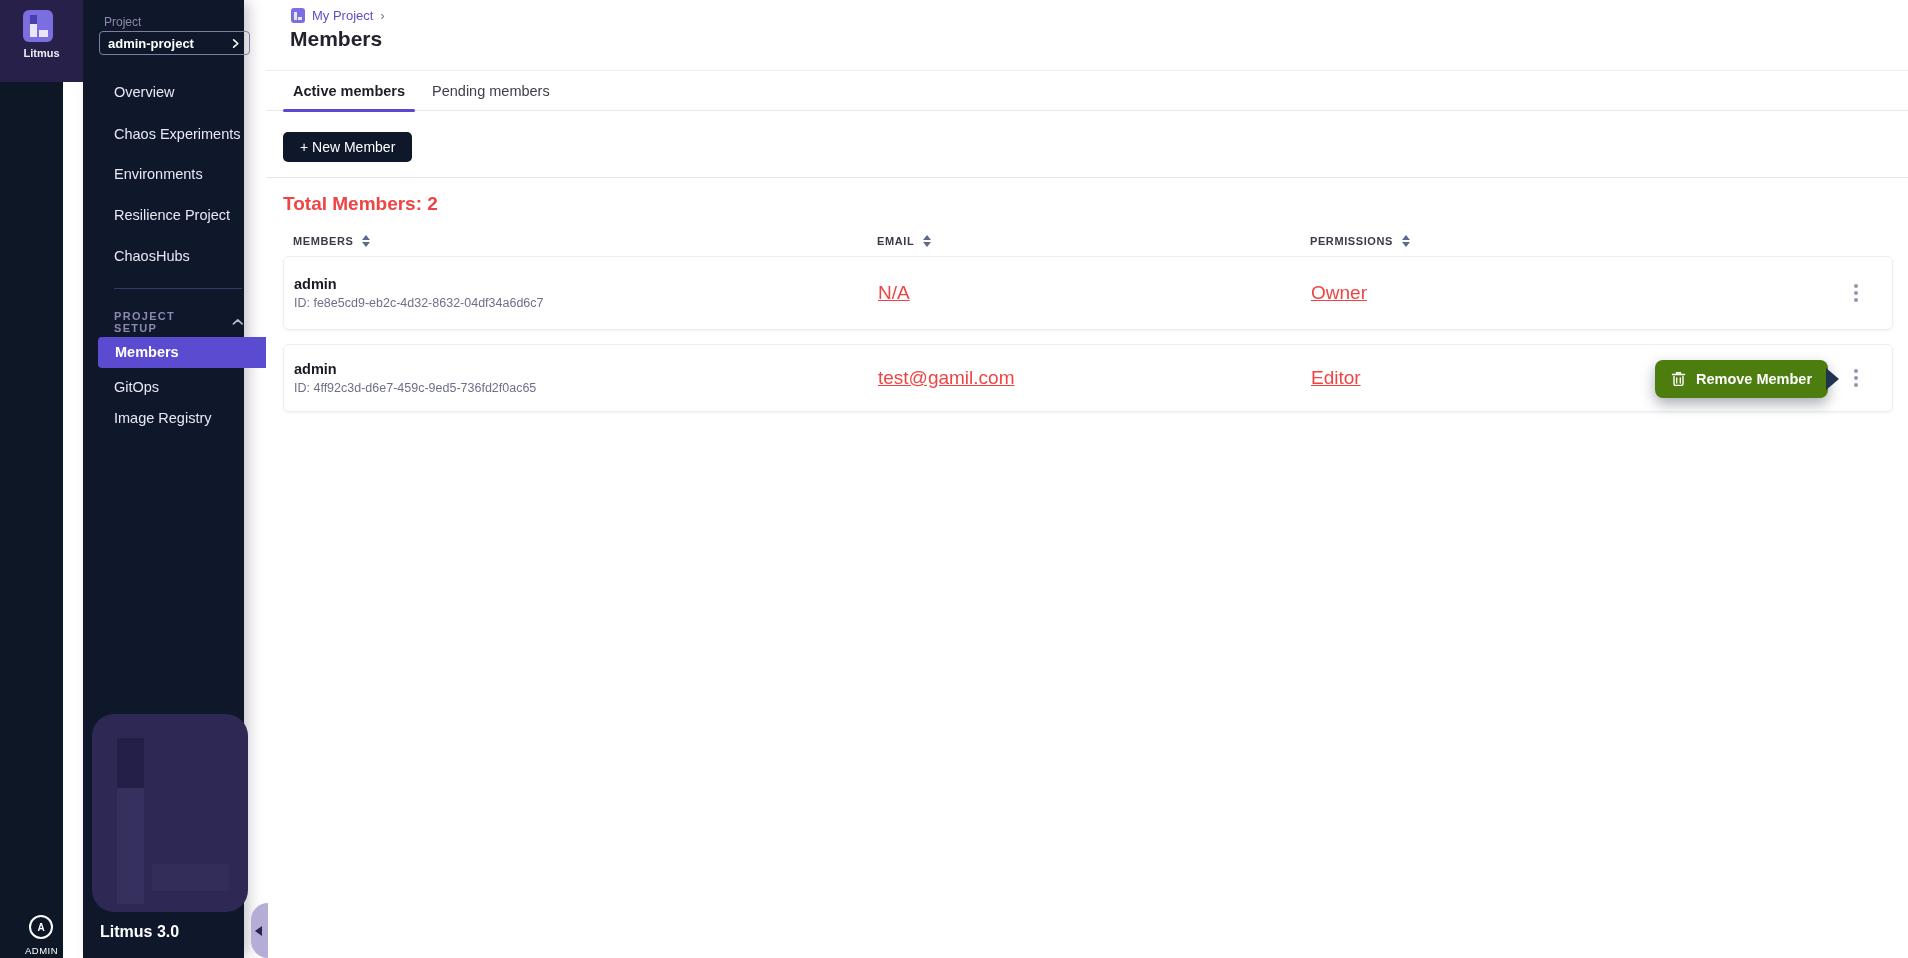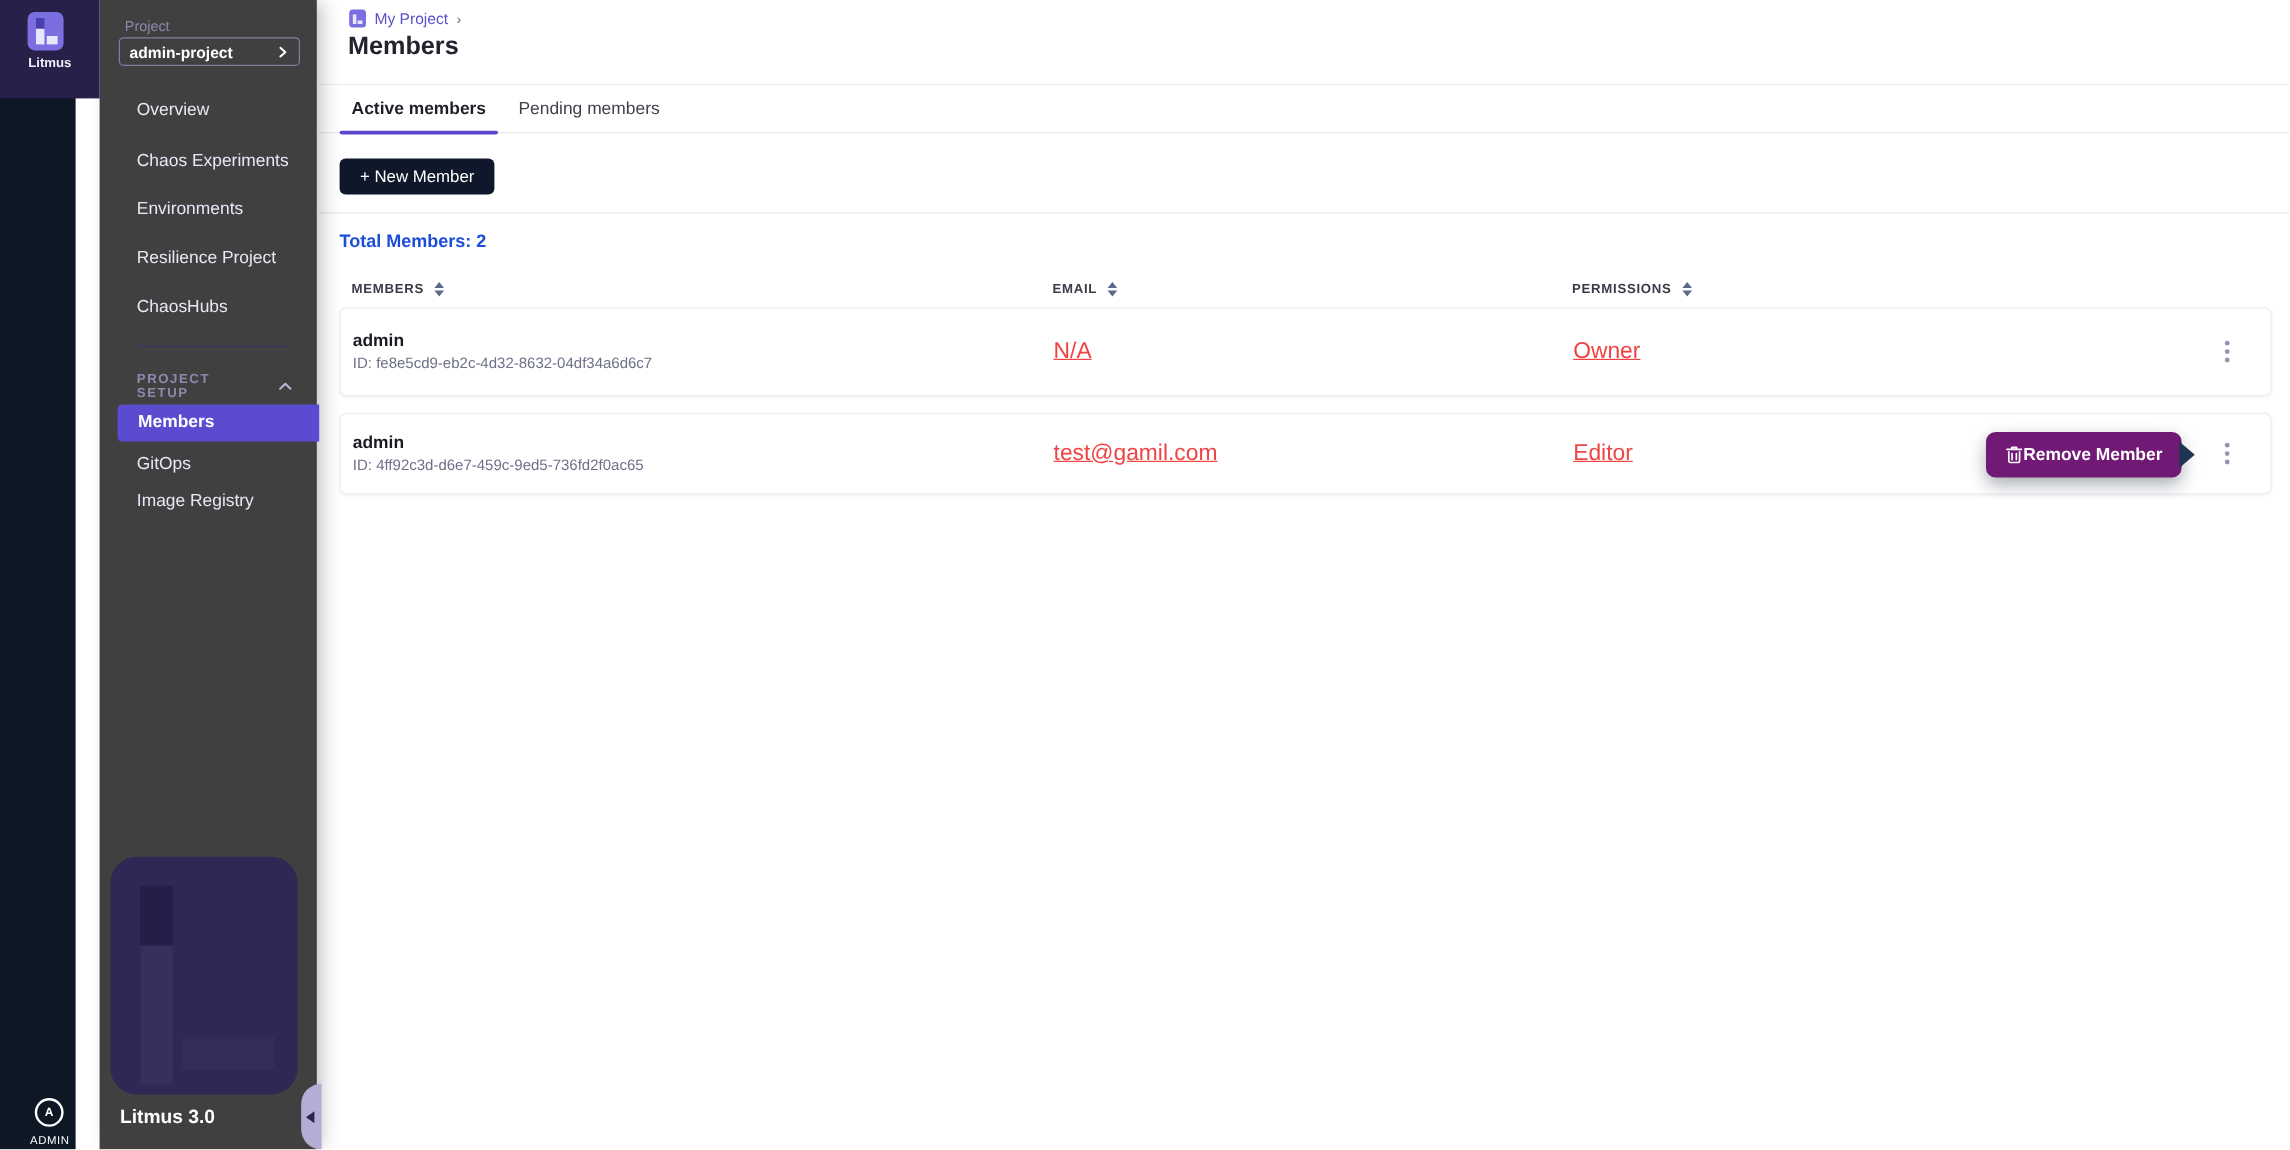--- a/index.html
+++ b/index.html
@@ -13,21 +13,21 @@
   .logo-sq { position:absolute; left:23px; top:10px; width:30px; height:32px; background:#7b6ee0; border-radius:6px; }
   .logo-sq .v-dark { position:absolute; left:7px; top:5px; width:7px; height:9px; background:#4a3fae; }
   .logo-sq .v-bar  { position:absolute; left:7px; top:14px; width:7px; height:13px; background:#e9e6fb; }
   .logo-sq .h-bar  { position:absolute; left:16px; top:20px; width:9px; height:7px; background:#e9e6fb; }
   .logo-text { position:absolute; left:0; top:47px; width:83px; text-align:center; font-size:11px; font-weight:bold; color:#f0eef8; }
   .avatar { position:absolute; left:29px; top:915px; width:24px; height:24px; border:2px solid #fff; border-radius:50%;
             display:flex; align-items:center; justify-content:center; color:#fff; font-size:10px; font-weight:bold; cursor:pointer; }
   .admin-label { position:absolute; left:0; top:945px; width:83px; text-align:center; font-size:9.5px; color:#fff; letter-spacing:.5px; }
 
   
-  .sidebar { position:absolute; left:83px; top:0; width:181px; height:100%; background:#404040;
+  .sidebar { position:absolute; left:83px; top:0; width:161px; height:100%; background:#0f172a;
              box-shadow:6px 0 14px -2px rgba(15,15,40,.25); z-index:4; }
   .proj-label { position:absolute; left:21px; top:15px; font-size:12px; color:#8d89ad; }
   .proj-select { position:absolute; left:16px; top:31px; width:151px; height:24px; border:1px solid #817da0; border-radius:4px;
                  display:flex; align-items:center; padding:0 8px; cursor:pointer; }
   .proj-select .val { flex:1; font-size:13px; font-weight:bold; color:#fff; }
   .nav-item { position:absolute; left:0; width:183px; height:20px; line-height:20px; padding-left:31px;
               font-size:14.5px; color:#e9e7f5; cursor:pointer; white-space:nowrap; }
   .side-divider { position:absolute; left:31px; top:288px; width:128px; height:1px; background:#3a3563; }
   .section-head { position:absolute; left:31px; top:310px; width:130px; display:flex; align-items:center; cursor:pointer; }
   .section-head .txt { font-size:11px; font-weight:bold; color:#8d89ad; letter-spacing:1.3px; }
@@ -59,21 +59,21 @@
             display:flex; align-items:center; padding-left:17px; background:#fff; }
   .tab { position:relative; height:40px; display:flex; align-items:center; padding:0 10px; font-size:14.5px; cursor:pointer; }
   .tab.active { font-weight:bold; color:#1e1f27; min-width:127px; }
   .tab.active .underline { position:absolute; left:0; right:0; bottom:-1px; height:3px; background:#5a49cf; border-radius:2px; }
   .tab.inactive { color:#3f414c; margin-left:7px; }
 
   .new-member-btn { position:absolute; left:17px; top:132px; height:30px; background:#0f172a; border:none; border-radius:5px;
                     color:#fff; font-size:14px; font-family:inherit; padding:0 17px; cursor:pointer; }
   .toolbar-divider { position:absolute; left:0; right:0; top:177px; height:1px; background:#e6e6ec; }
 
-  .total { position:absolute; left:17px; top:193px; font-size:15px; font-weight:bold; color:#1d4ed8; }
+  .total { position:absolute; left:17px; top:193px; font-size:19px; font-weight:bold; color:#ef4444; }
 
   .grid-cols { display:grid; grid-template-columns:584px 433px 1fr 48px; align-items:center; padding-left:10px; }
   .thead { position:absolute; left:17px; right:15px; top:229px; height:24px; }
   .th { display:flex; align-items:center; font-size:11px; font-weight:bold; color:#3a3b47; letter-spacing:.6px; }
   .sort { display:inline-flex; flex-direction:column; gap:2px; margin-left:9px; cursor:pointer; }
   .sort i { display:block; width:0; height:0; border-left:4px solid transparent; border-right:4px solid transparent; }
   .sort .up   { border-bottom:5px solid #5c688c; }
   .sort .down { border-top:5px solid #5c688c; }
 
   .row-card { position:absolute; left:17px; right:15px; background:#fff; border:1px solid #ededf2; border-radius:6px;
@@ -81,22 +81,22 @@
   .row-card.r0 { top:256px; height:74px; }
   .row-card.r1 { top:344px; height:68px; }
   .row-card .grid-cols { height:100%; }
   .m-name { font-size:14.5px; font-weight:bold; color:#191a23; }
   .m-id { font-size:12.5px; color:#6e7089; margin-top:4px; }
   .m-cell { font-size:19px; color:#ef4444;text-decoration:underline; }
   .kebab { width:24px; height:28px; display:flex; flex-direction:column; align-items:center; justify-content:center; gap:3px; cursor:pointer; }
   .kebab i { width:4px; height:4px; border-radius:50%; background:#9295ab; }
 
   
-  .remove-pop { position:absolute; left:1655px; top:360px; height:38px; background:#701a75; border-radius:8px; z-index:10;
-                display:flex; align-items:center; padding:0 16px; box-shadow:0 6px 14px rgba(10,20,40,.35); cursor:pointer; }
+  .remove-pop { position:absolute; left:1655px; top:360px; height:38px; background:#4d7c0f; border-radius:8px; z-index:10;
+                display:flex; align-items:center; padding:0 16px; gap:10px; box-shadow:0 6px 14px rgba(10,20,40,.35); cursor:pointer; }
   .remove-pop .arrow { position:absolute; right:-11px; top:50%; transform:translateY(-50%); width:0; height:0;
                        border-top:11px solid transparent; border-bottom:11px solid transparent; border-left:13px solid #21344f; }
   .remove-pop .lbl { font-size:14.5px; font-weight:600; color:#fff; white-space:nowrap; }
 </style>
 </head>
 <body>
 
 <div class="stage">
 
   <div class="rail">

